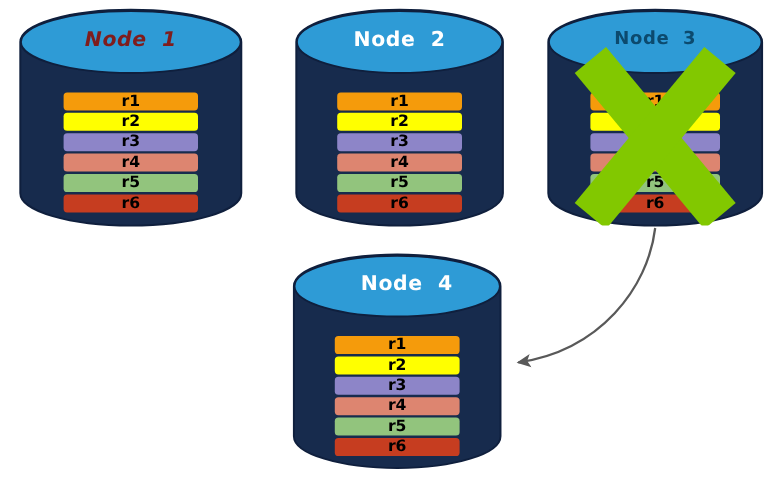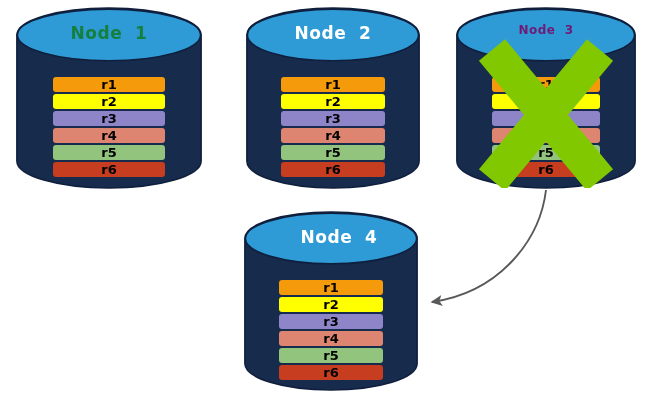--- a/index.html
+++ b/index.html
@@ -79,21 +79,21 @@
 <body>
 
 <div id="canvas">
 
   <div id="nodes-host">
       <div class="node" style="left: 16px; top: 8px; width: 186px; height: 180px;">
         <svg class="node-svg" width="186" height="180" viewBox="0 0 186 180">
           <path d="M 0.9 27 L 0.9 153 A 92.1 27 0 0 0 185.1 153 L 185.1 27 A 92.1 27 0 0 0 0.9 27 Z" fill="#172B4D" stroke="#0F1F3D" stroke-width="1.6"></path>
           <ellipse cx="93" cy="27" rx="91.6" ry="25.8" fill="#2E9BD6" stroke="#0F1F3D" stroke-width="1.6"></ellipse>
         </svg>
-        <div class="node-title" style="top: 15px; font-size: 17px; color: #15803d;">Node  1</div>
+        <div class="node-title" style="top: 15px; font-size: 17px; color: #7f1d1d; font-style: italic;">Node  1</div>
         <div class="rows" style="left: 37px; top: 69px; width: 112px; gap: 2px;">
           <div class="row-bar" style="height: 15px; background: rgb(245, 155, 11); font-size: 13px; color: rgb(0, 0, 0);">
             <span class="row-label">r1</span>
           </div>
           <div class="row-bar" style="height: 15px; background: rgb(255, 255, 0); font-size: 13px; color: rgb(0, 0, 0);">
             <span class="row-label">r2</span>
           </div>
           <div class="row-bar" style="height: 15px; background: rgb(141, 133, 200); font-size: 13px; color: rgb(0, 0, 0);">
             <span class="row-label">r3</span>
           </div>
@@ -133,21 +133,21 @@
           <div class="row-bar" style="height: 15px; background: rgb(198, 61, 32); font-size: 13px; color: rgb(0, 0, 0);">
             <span class="row-label">r6</span>
           </div>
         </div>
       </div>
       <div class="node" style="left: 456px; top: 8px; width: 180px; height: 180px;">
         <svg class="node-svg" width="180" height="180" viewBox="0 0 180 180">
           <path d="M 0.9 27 L 0.9 153 A 89.1 27 0 0 0 179.1 153 L 179.1 27 A 89.1 27 0 0 0 0.9 27 Z" fill="#172B4D" stroke="#0F1F3D" stroke-width="1.6"></path>
           <ellipse cx="90" cy="27" rx="88.6" ry="25.8" fill="#2E9BD6" stroke="#0F1F3D" stroke-width="1.6"></ellipse>
         </svg>
-        <div class="node-title" style="top: 15px; font-size: 12px; color: #701a75;">Node  3</div>
+        <div class="node-title" style="top: 15px; font-size: 15px; color: #0c4a6e;">Node  3</div>
         <div class="rows" style="left: 36px; top: 69px; width: 108px; gap: 2px;">
           <div class="row-bar" style="height: 15px; background: rgb(245, 155, 11); font-size: 13px; color: rgb(0, 0, 0);">
             <span class="row-label">r1</span>
           </div>
           <div class="row-bar" style="height: 15px; background: rgb(255, 255, 0); font-size: 13px; color: rgb(0, 0, 0);">
             <span class="row-label">r2</span>
           </div>
           <div class="row-bar" style="height: 15px; background: rgb(141, 133, 200); font-size: 13px; color: rgb(0, 0, 0);">
             <span class="row-label">r3</span>
           </div>

